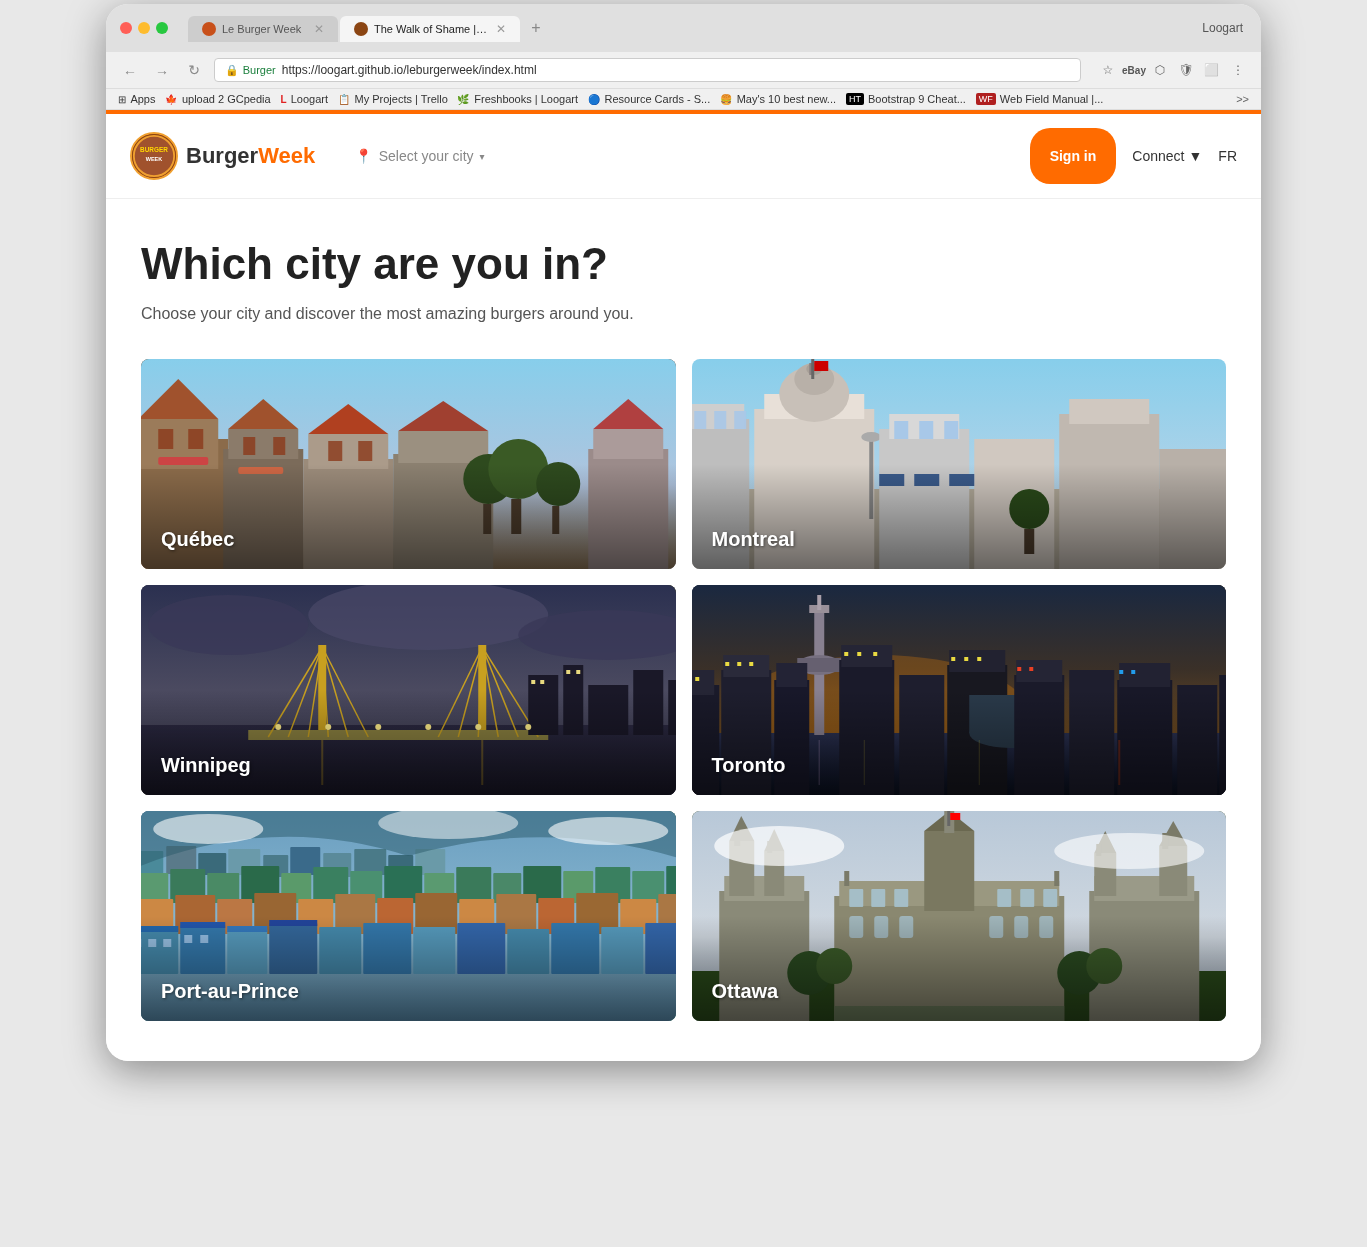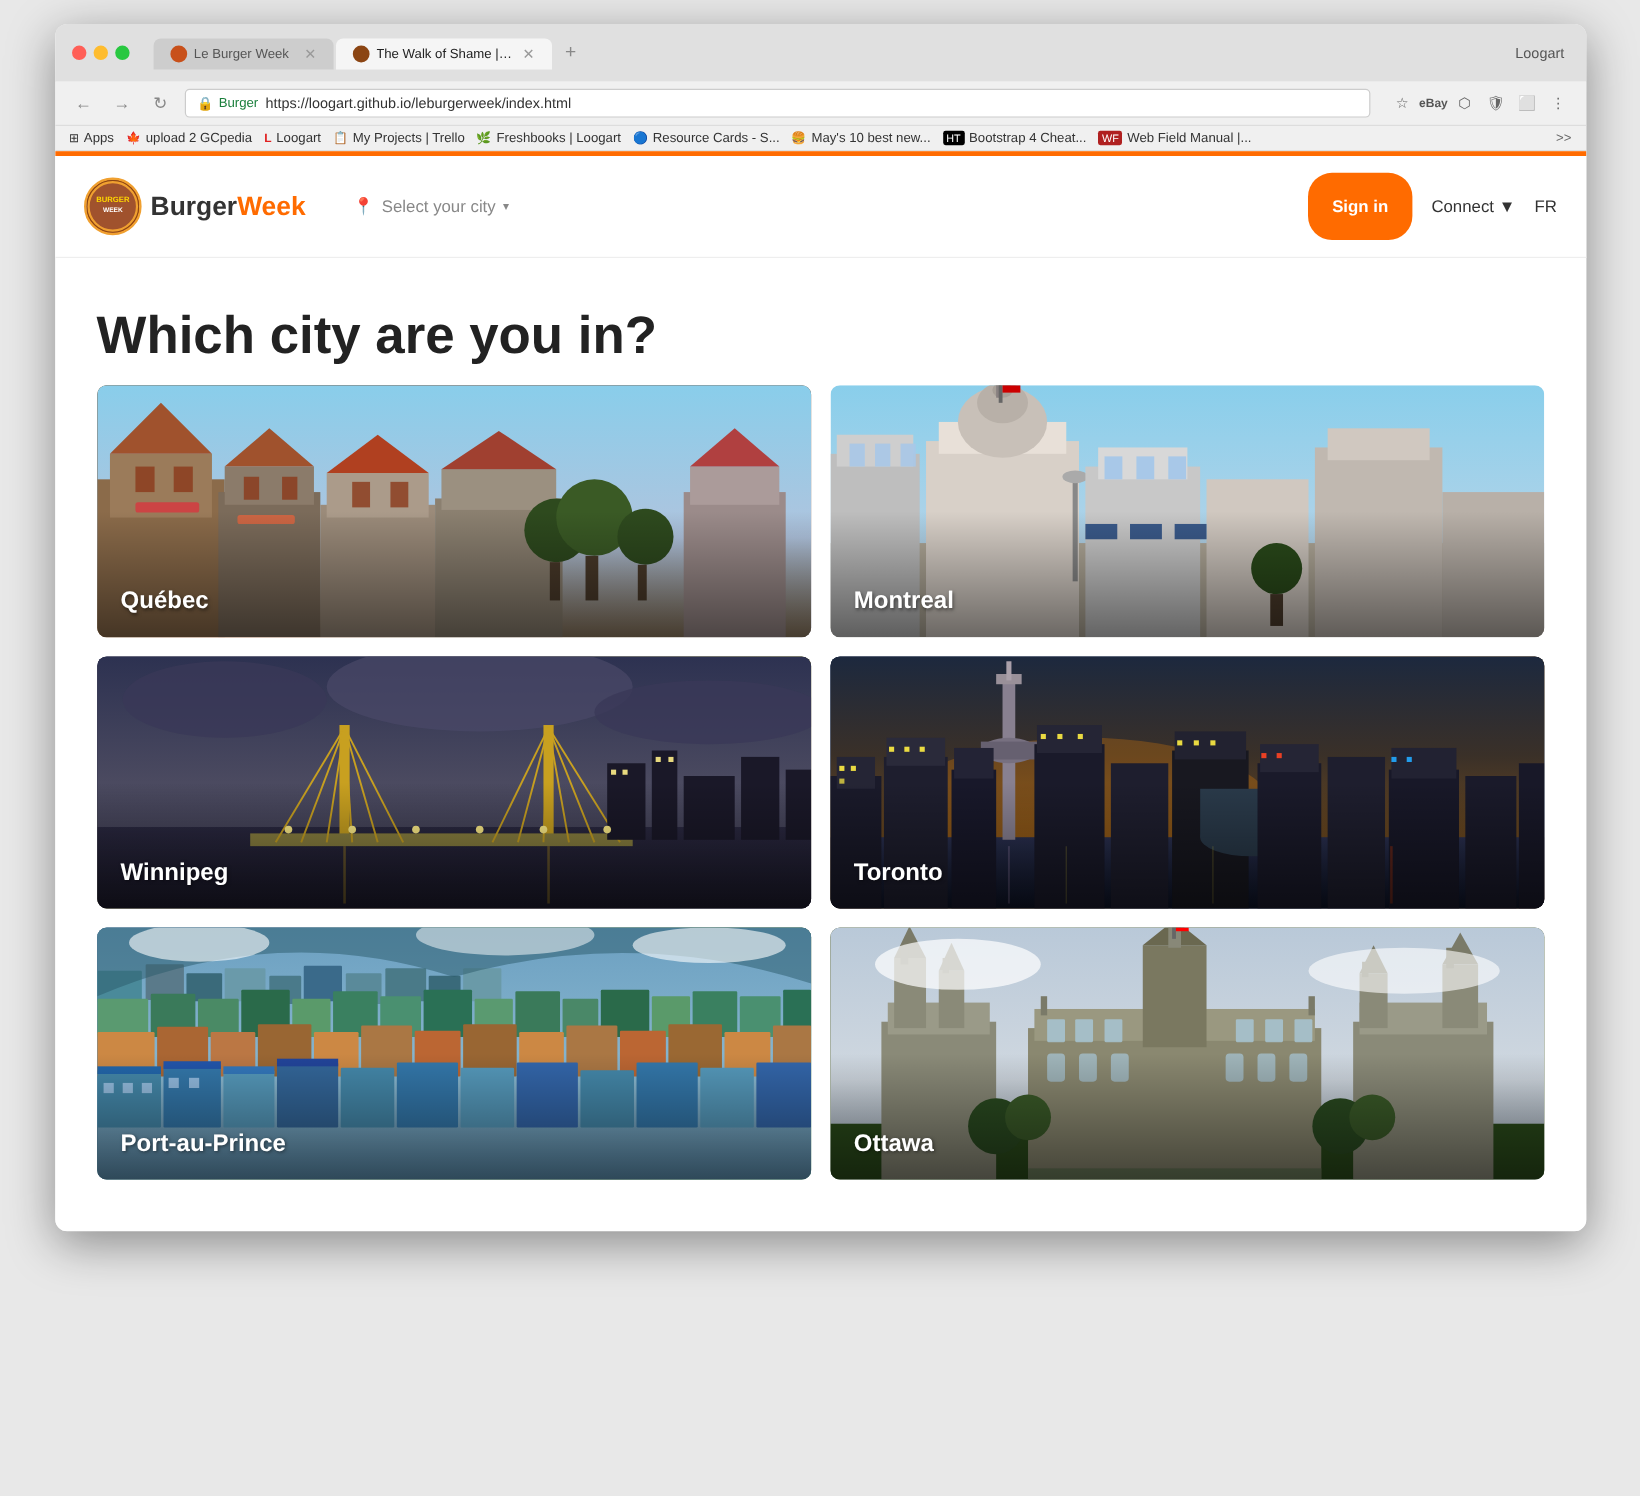--- a/index.html
+++ b/index.html
@@ -1,19 +1,19 @@
 <!DOCTYPE html>
 <html><head>
   <meta charset="utf-8">
   <style>
     * { margin: 0; padding: 0; box-sizing: border-box; }
     body { font-family: -apple-system, BlinkMacSystemFont, 'Segoe UI', sans-serif; background: #e8e8e8; width: 1367px; height: 1247px; overflow: hidden; }
 
     
-    .browser-window { width: 1276px; margin: 20px auto; background: #f5f5f5; border-radius: 10px; box-shadow: 0 10px 40px rgba(0,0,0,0.4); overflow: hidden; }
+    .browser-window { width: 1155px; margin: 4px auto; background: #f5f5f5; border-radius: 22px; box-shadow: 0 10px 40px rgba(0,0,0,0.4); overflow: hidden; }
 
     .browser-titlebar { background: #e0e0e0; padding: 10px 14px; display: flex; align-items: center; gap: 10px; }
     .traffic-lights { display: flex; gap: 6px; }
     .traffic-light { width: 12px; height: 12px; border-radius: 50%; }
     .tl-red { background: #ff5f57; }
     .tl-yellow { background: #febc2e; }
     .tl-green { background: #28c840; }
 
     .tabs-bar { display: flex; align-items: flex-end; gap: 2px; flex: 1; margin-left: 10px; }
     .browser-tab { background: #cdcdcd; border-radius: 6px 6px 0 0; padding: 6px 14px; font-size: 12px; color: #555; display: flex; align-items: center; gap: 6px; min-width: 150px; max-width: 180px; cursor: pointer; }
@@ -160,21 +160,21 @@
     <div class="bookmark-item">
       <span class="bookmark-icon">🔵</span>
       <span>Resource Cards - S...</span>
     </div>
     <div class="bookmark-item">
       <span class="bookmark-icon">🍔</span>
       <span>May's 10 best new...</span>
     </div>
     <div class="bookmark-item">
       <span class="bookmark-icon" style="background:#000000;color:white;padding:1px 3px;border-radius:2px;font-size:9px;">HT</span>
-      <span>Bootstrap 4 Cheat...</span>
+      <span>Bootstrap 9 Cheat...</span>
     </div>
     <div class="bookmark-item">
       <span class="bookmark-icon" style="background:#b02020;color:white;padding:1px 3px;border-radius:2px;font-size:9px;">WF</span>
       <span>Web Field Manual |...</span>
     </div>
     <span class="bookmarks-more">&gt;&gt;</span>
   </div>
 
   <div class="site-content">
     <div class="orange-bar"></div>
@@ -206,20 +206,21 @@
         <div class="connect-btn">
           <span>Connect</span>
           <span>▼</span>
         </div>
         <div class="fr-btn">FR</div>
       </div>
     </div>
 
     <div class="main-content">
       <h1 class="page-title">Which city are you in?</h1>
+      <p class="page-subtitle">Choose your city and discover the most amazing burgers around you.</p>
 
       <div class="city-grid">
 
         <div class="city-card city-quebec">
           <svg class="city-svg" viewBox="0 0 560 210" preserveAspectRatio="xMidYMid slice">
             <defs>
               <linearGradient id="qc-sky" x1="0" y1="0" x2="0" y2="1">
                 <stop offset="0%" stop-color="#87CEEB"></stop>
                 <stop offset="60%" stop-color="#B0C4DE"></stop>
                 <stop offset="100%" stop-color="#8B7355"></stop>

